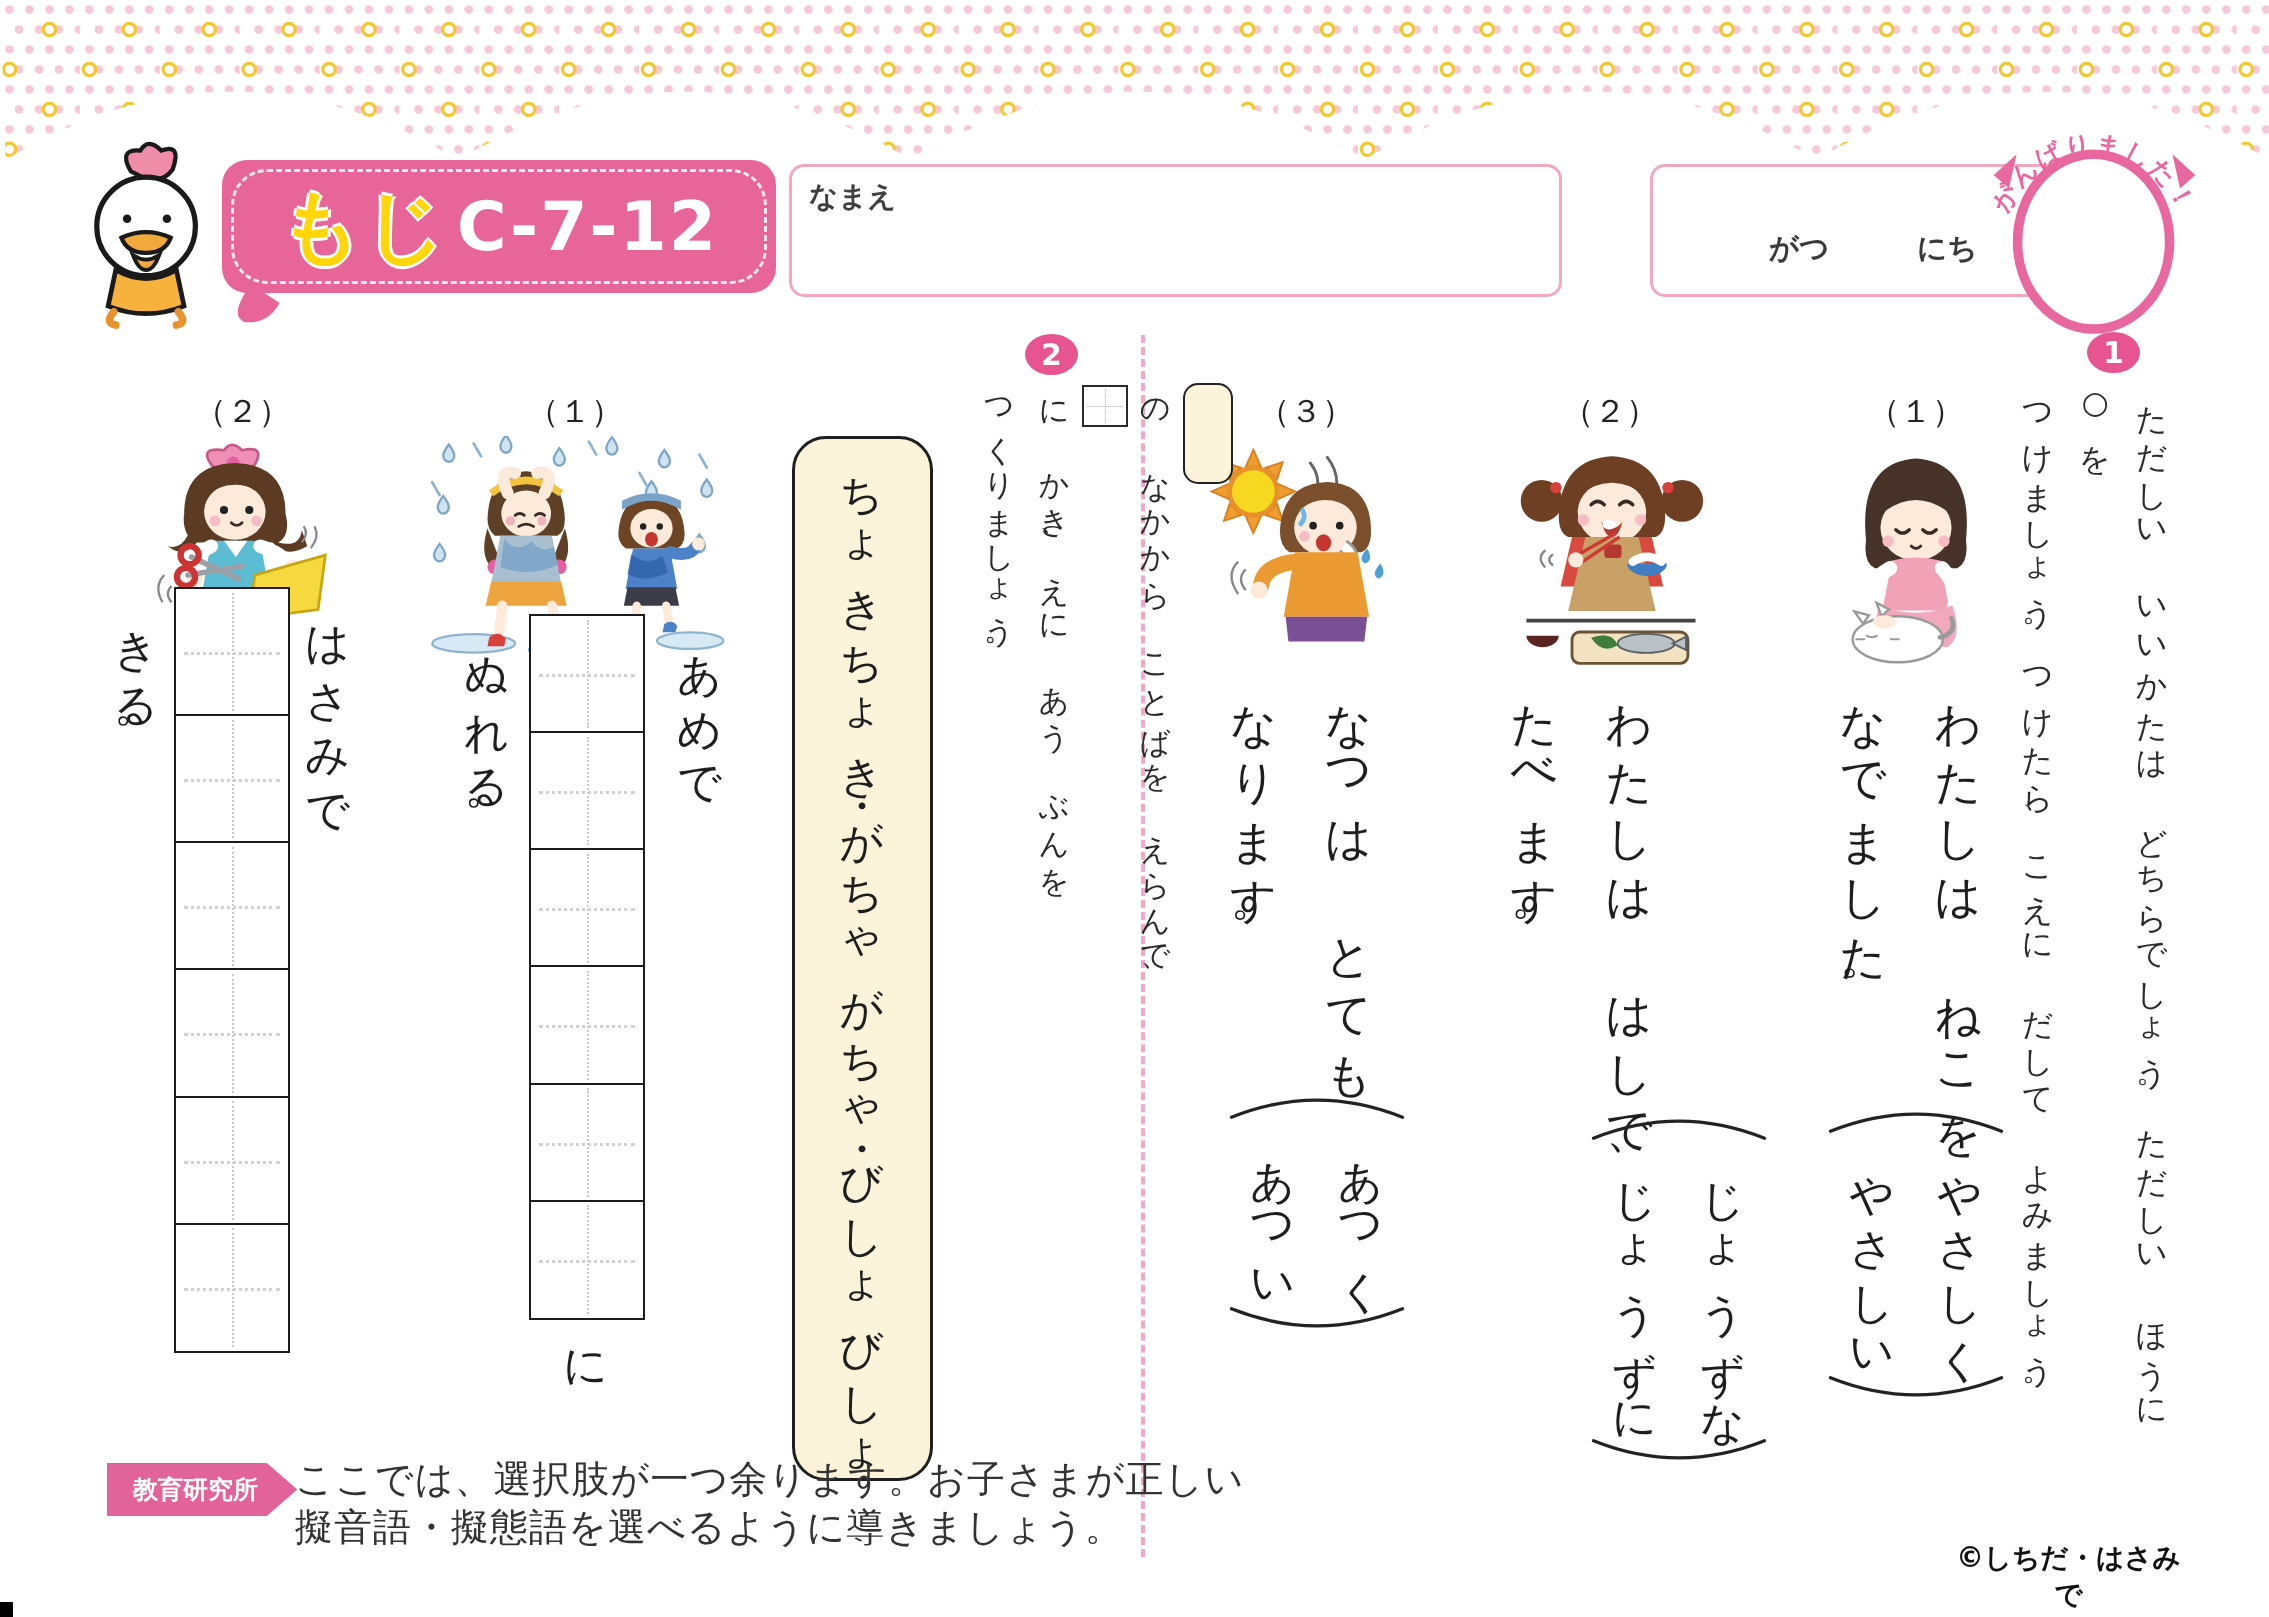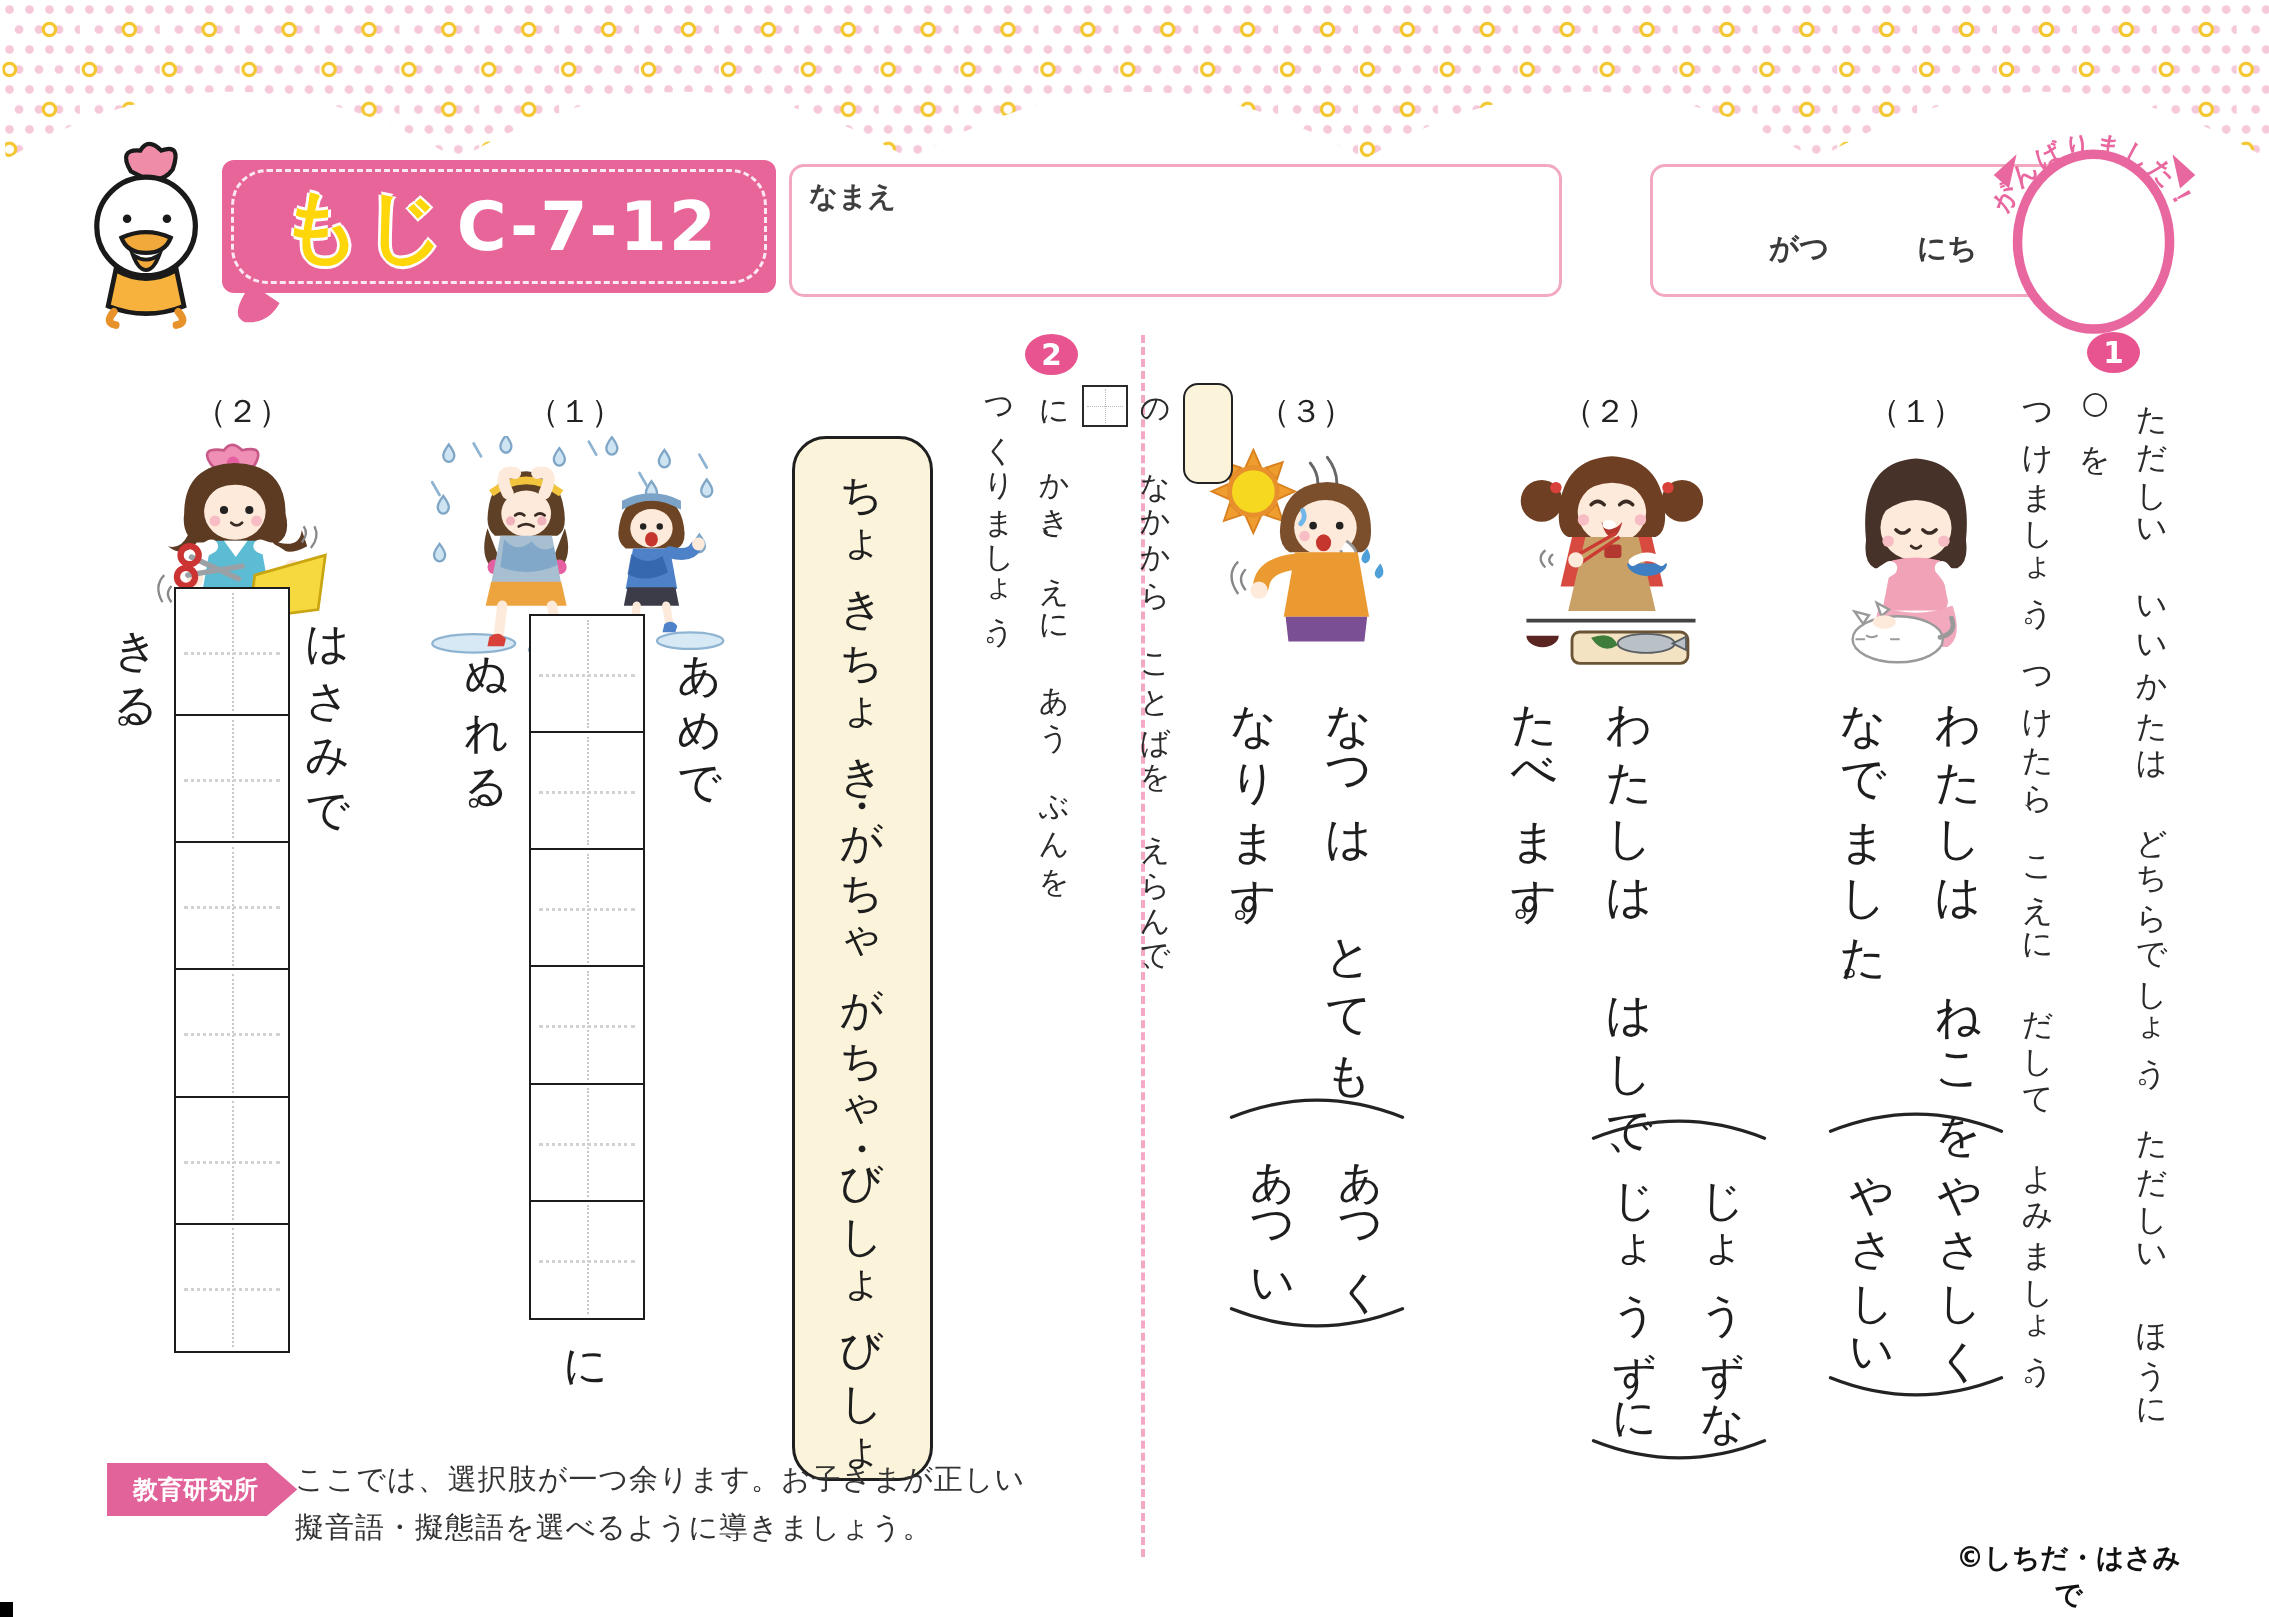--- a/index.html
+++ b/index.html
@@ -3,21 +3,21 @@
 <meta charset="utf-8">
 <style>
   html,body{margin:0;padding:0;background:#fff;}
   .page{position:relative;width:2269px;height:1618px;background:#fff;overflow:hidden;
         font-family:"DejaVu Sans","Liberation Sans",sans-serif;color:#2f2f2f;}
   .abs{position:absolute;}
   .vtext{writing-mode:vertical-rl;text-orientation:upright;}
   .vtext span{display:block;}
 
   
-  .titlebox{left:222px;top:160px;width:554px;height:133px;background:#e8659a;border-radius:12px;
+  .titlebox{left:222px;top:160px;width:554px;height:133px;background:#e8659a;border-radius:25px;
             display:flex;align-items:center;justify-content:center;gap:9px;}
   .titlebox::after{content:"";position:absolute;inset:8.6px;border:3.8px dashed rgba(255,255,255,.85);border-radius:36px;}
   .subject{font-size:80px;font-weight:bold;color:#ffd60a;letter-spacing:1.9px;
            text-shadow:-2.9px 0 #fff,2.9px 0 #fff,0 -2.9px #fff,0 2.9px #fff;}
   .wcode{font-size:68px;font-weight:bold;color:#fff;letter-spacing:1.9px;}
   .fieldbox{background:#fff;border:3.8px solid #f2a9c0;border-radius:15px;}
   .namebox{left:789px;top:164px;width:767px;height:127px;}
   .namelabel{position:absolute;left:17px;top:11.4px;font-size:28.5px;color:#3f3f3f;font-weight:bold;}
   .datebox{left:1650px;top:164px;width:411px;height:127px;}
   .datebox span{position:absolute;bottom:25px;font-size:29.5px;color:#3a3a3a;font-weight:bold;}
@@ -59,21 +59,21 @@
   .boxcol{position:absolute;width:118px;}
   .wbox{width:112px;height:116px;border:2.9px solid #1c1c1c;margin-top:-2.9px;position:relative;background:#fff;}
   .wbox.tall{height:126px;}
   .wbox::before{content:"";position:absolute;left:50%;top:3.8px;bottom:3.8px;border-left:2.9px dotted #c9c9c9;}
   .wbox::after{content:"";position:absolute;top:50%;left:7.6px;right:7.6px;border-top:3.8px dotted #d2d2d2;}
 
   
   .notebadge{left:107px;top:1463px;width:177px;height:53px;background:#e2639a;color:#fff;
              display:flex;align-items:center;justify-content:center;font-size:25px;font-weight:bold;
              clip-path:polygon(0 0,84% 0,100% 50%,84% 100%,0 100%);padding-right:13.3px;}
-  .notetext{left:295px;top:1455px;font-size:29px;line-height:48px;color:#333;letter-spacing:1px;}
+  .notetext{left:295px;top:1455px;font-size:38px;line-height:48px;color:#333;letter-spacing:1px;}
 
   .footer{left:1952px;top:1539px;width:233px;text-align:center;color:#111;}
   .footer .c1{font-size:27.6px;font-weight:bold;letter-spacing:0px;}
   .footer .c2{font-size:22px;margin-top:1.9px;letter-spacing:1px;}
   .cornermark{left:0;top:1602px;width:13.3px;height:16px;background:#000;}
 </style>
 </head>
 <body>
 
 <div class="page">

